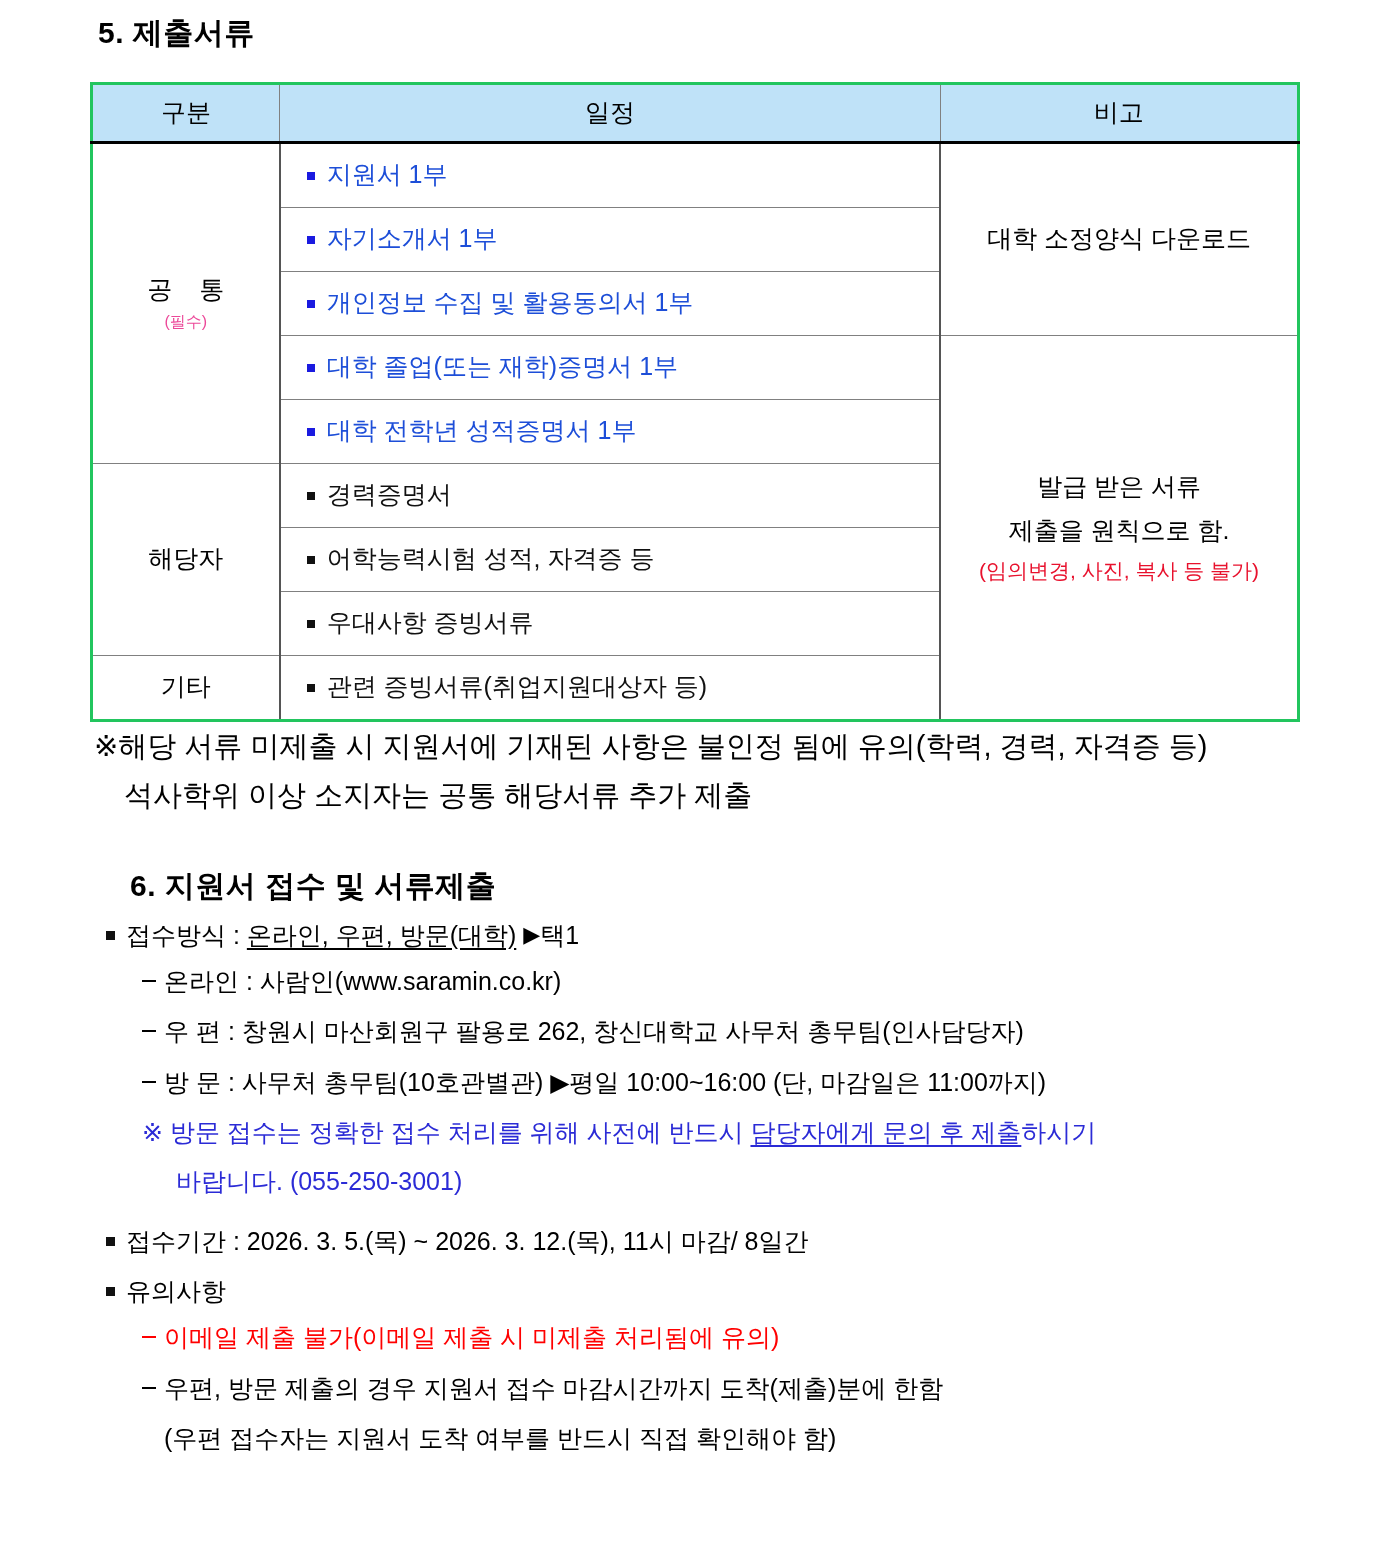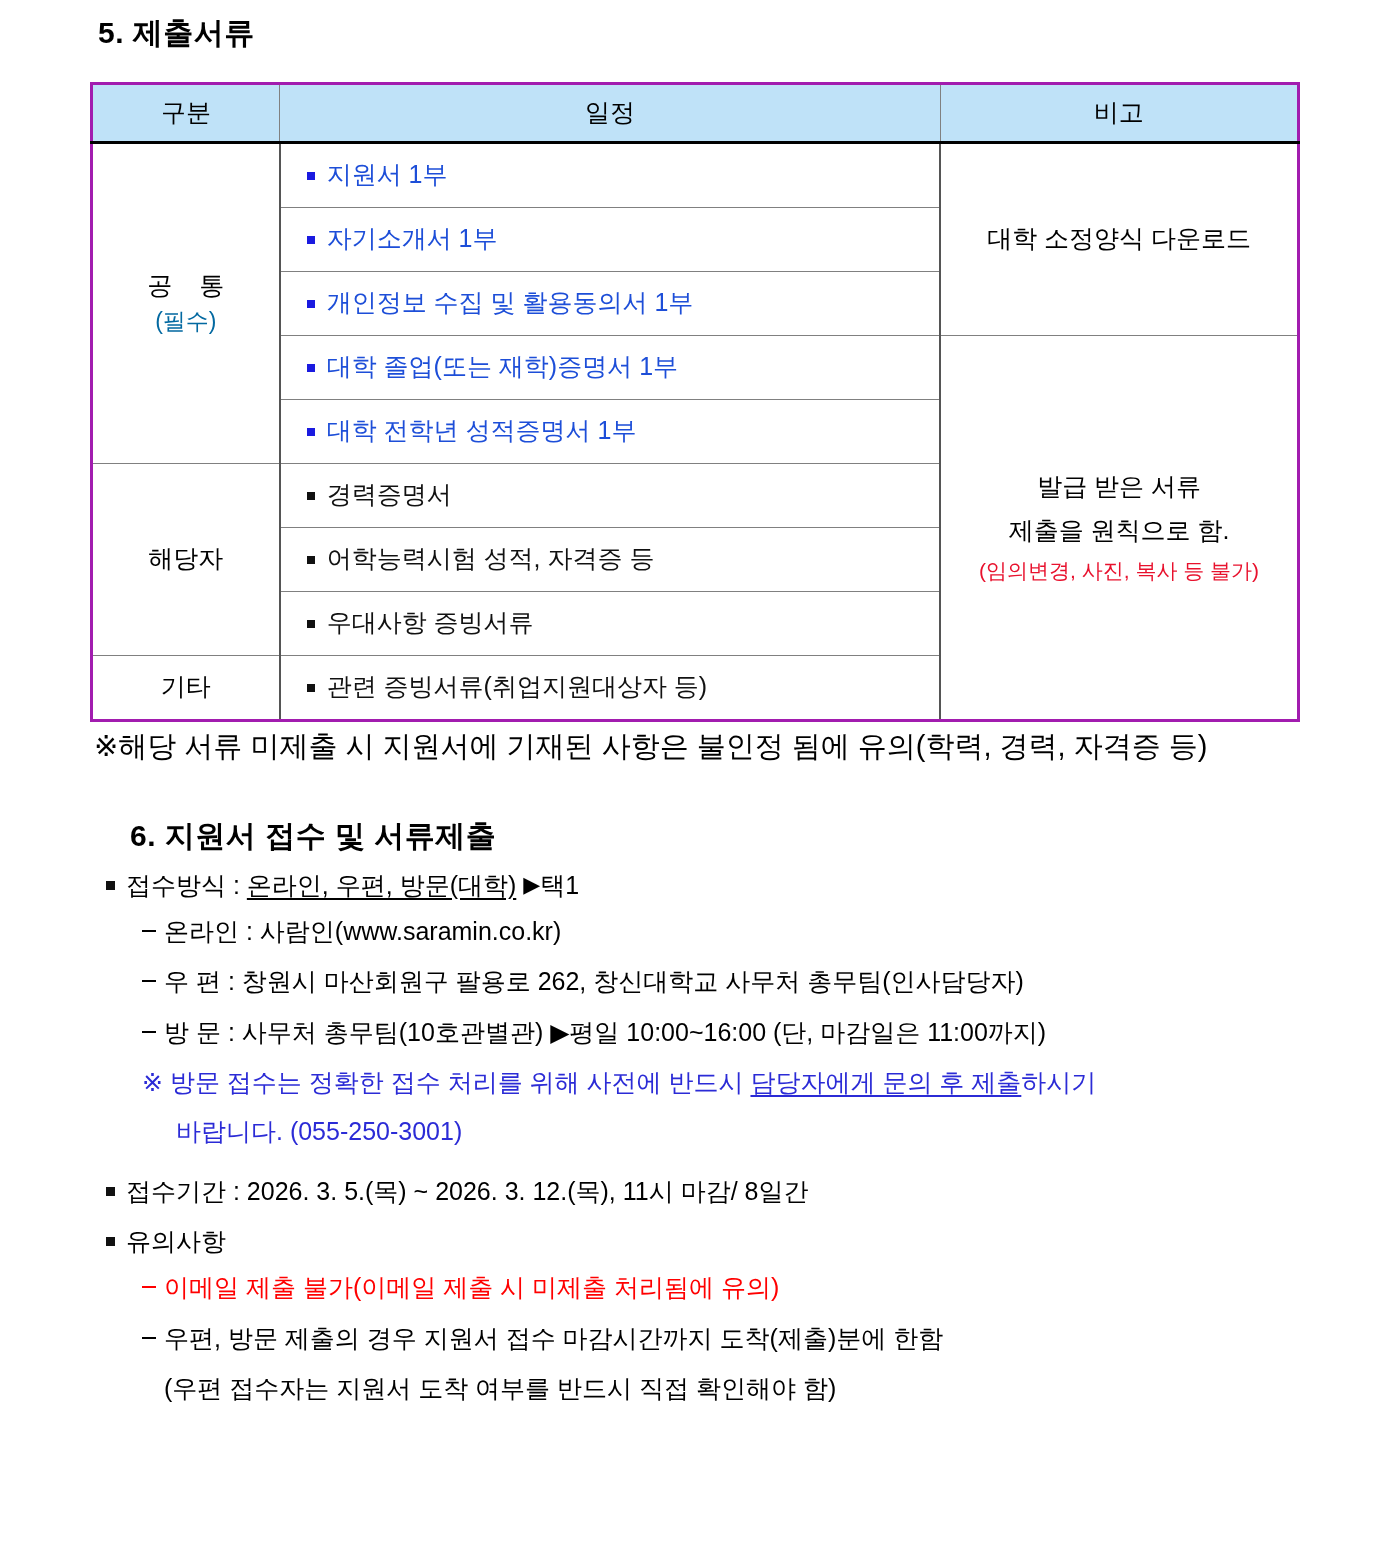--- a/index.html
+++ b/index.html
@@ -34,21 +34,21 @@
     white-space: pre;
   }
   .heading-gap-top { margin-top: 46px; margin-left: 40px; }
 
   
   .doc-table {
     margin-top: 30px;
     border-collapse: collapse;
     table-layout: fixed;
     width: 1210px;
-    border: 3px solid #a21caf;
+    border: 3px solid #22c55e;
   }
   .doc-table th, .doc-table td {
     border: 1px solid #808080;
     padding: 0;
     vertical-align: middle;
     font-size: 25px;
     font-weight: normal;
     line-height: 1.35;
   }
   .doc-table thead th {
@@ -68,22 +68,22 @@
     border-right: 2px solid #555;
   }
   td.cat-cell .cat-main {
     display: block;
     letter-spacing: 10px;
     text-indent: 10px;
     font-size: 25px;
   }
   td.cat-cell .cat-sub {
     display: block;
-    color: #0369a1;
-    font-size: 23px;
+    color: #ec4899;
+    font-size: 16px;
     margin-top: 4px;
   }
 
   td.item-cell {
     height: 63px;
     padding: 0 0 0 26px;
     text-align: left;
     white-space: nowrap;
   }
   td.item-cell .bullet {
@@ -267,20 +267,21 @@
         </td>
         <td class="item-cell black">
           <span class="bullet"></span><span class="item-text">관련 증빙서류(취업지원대상자 등)</span>
         </td>
       </tr>
     </tbody>
   </table>
 
   <div class="after-table">
     <span class="ln">※해당 서류 미제출 시 지원서에 기재된 사항은 불인정 됨에 유의(학력, 경력, 자격증 등)</span>
+    <span class="ln indent">석사학위 이상 소지자는 공통 해당서류 추가 제출</span>
   </div>
 
   <h2 class="section-heading heading-gap-top">6. 지원서 접수 및 서류제출</h2>
 
   <ul class="blist">
 
     <li>
       <span class="sq"></span>
       <span>접수방식 : </span><span class="u">온라인, 우편, 방문(대학)</span> <span class="tri">▶</span><span>택1</span>
 

